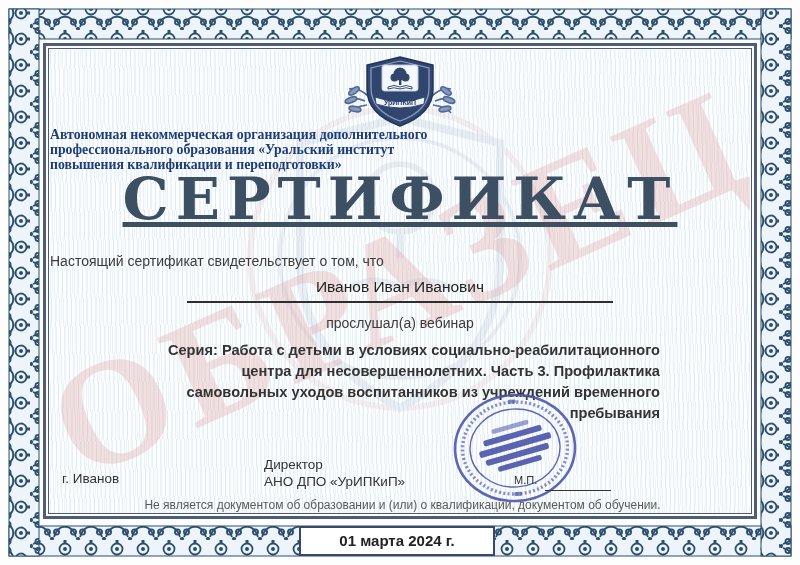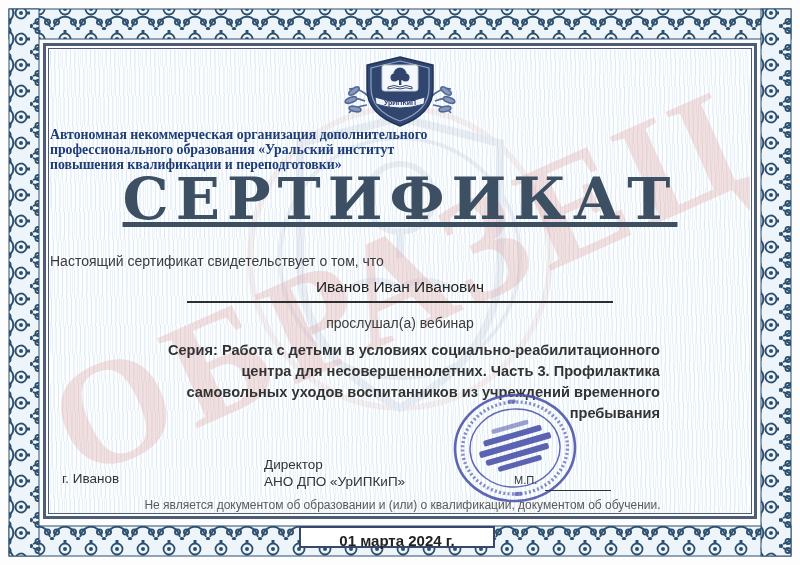--- a/index.html
+++ b/index.html
@@ -67,21 +67,21 @@
   .city { position:absolute; left:12px; top:421px; font-size:13.5px; color:#333; }
 
   .seal-mark { position:absolute; left:464px; top:424px; font-size:11px; color:#333; }
 
   .mp-line { position:absolute; left:495px; top:440px; width:66px;
              border-top:1.5px solid #333; }
 
   .disclaimer { position:absolute; top:448px; left:5px; right:0; text-align:center;
                 font-size:12px; color:#5a5a5a; }
 
-  .date-box { position:absolute; left:299px; top:526px; width:196px; height:22px;
+  .date-box { position:absolute; left:299px; top:526px; width:196px; height:30px;
               background:#ffffff; border:2px solid #38486b; z-index:5;
               text-align:center; line-height:26px; font-size:15px; font-weight:bold;
               color:#222; }
 </style>
 </head>
 <body>
 
 <div class="cert">
 
   <svg class="border-svg" width="800" height="565" viewBox="0 0 800 565" aria-hidden="true">

